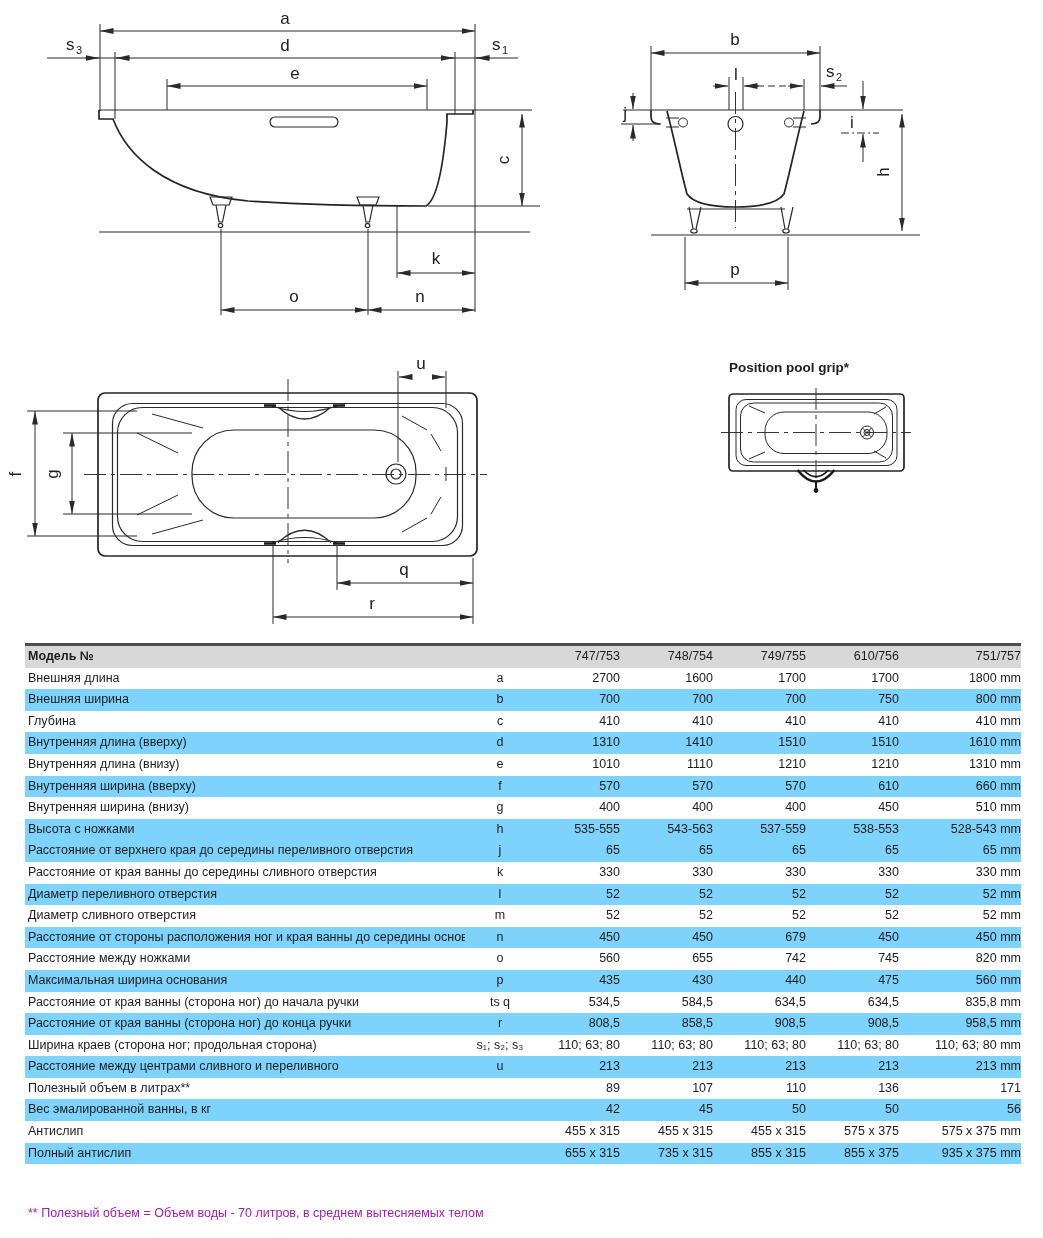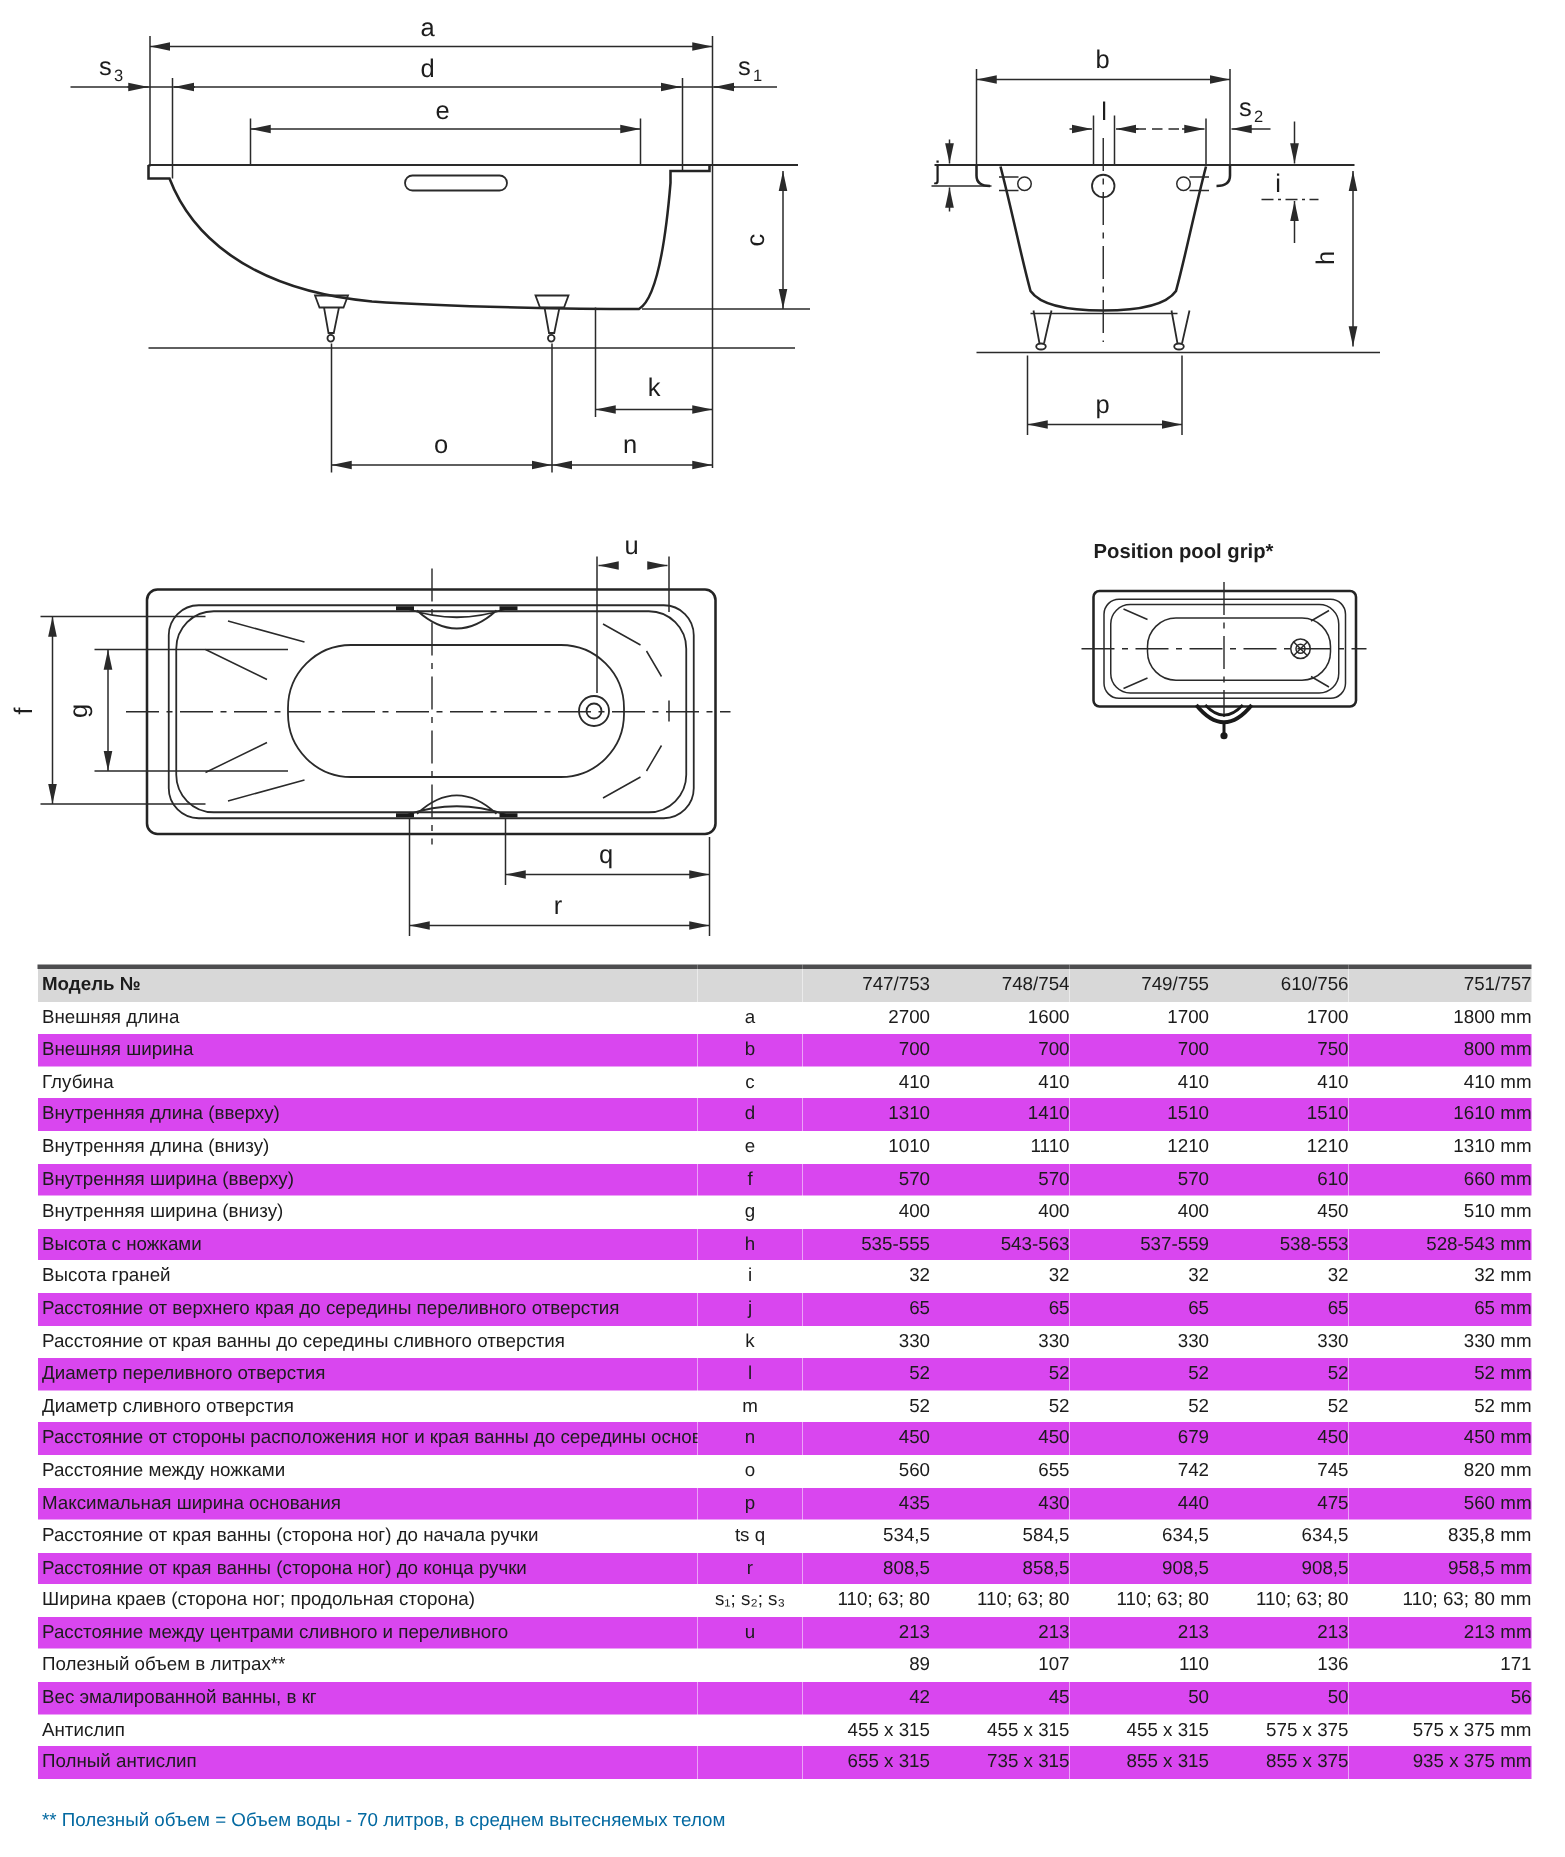--- a/index.html
+++ b/index.html
@@ -18,22 +18,22 @@
   .tablewrap{position:absolute;top:643px;left:25px;width:996px;}
   table.spec{border-collapse:collapse;width:996px;table-layout:fixed;
              border-top:3px solid #4d4d4f;}
   .spec th,.spec td{height:21.6px;padding:0;font-weight:normal;font-size:12.5px;
              line-height:21.6px;white-space:nowrap;overflow:hidden;color:#1c1c1c;}
   .spec .lbl{text-align:left;padding-left:3px;}
   .spec .ltr{text-align:center;}
   .spec .val{text-align:right;}
   .spec thead tr{background:#d8d8d8;}
   .spec thead .lbl{font-weight:bold;}
-  .spec tr.gray{background:#d946ef;}
-  .footnote{position:absolute;top:1206px;left:28px;font-size:12.5px;color:#0369a1;text-align:right;}
+  .spec tr.gray{background:#7dd3fc;}
+  .footnote{position:absolute;top:1206px;left:28px;font-size:12.5px;color:#a21caf;text-align:right;}
 </style>
 </head>
 <body>
 
 <div class="page">
 
 <svg class="drawings" width="1043" height="641" viewBox="0 0 1043 641" xmlns="http://www.w3.org/2000/svg">
   <defs>
     <marker id="mE" markerUnits="userSpaceOnUse" markerWidth="14" markerHeight="7" refX="13.5" refY="3.5" orient="auto">
       <path d="M0 0.6 L13.5 3.5 L0 6.4 Z" fill="#2a2a2a"></path>
@@ -293,29 +293,20 @@
           </tr>
           <tr class="gray">
             <td class="lbl">Высота с ножками</td>
             <td class="ltr">h</td>
             <td class="val">535-555</td>
             <td class="val">543-563</td>
             <td class="val">537-559</td>
             <td class="val">538-553</td>
             <td class="val">528-543 mm</td>
           </tr>
-          <tr>
-            <td class="lbl">Высота граней</td>
-            <td class="ltr">i</td>
-            <td class="val">32</td>
-            <td class="val">32</td>
-            <td class="val">32</td>
-            <td class="val">32</td>
-            <td class="val">32 mm</td>
-          </tr>
           <tr class="gray">
             <td class="lbl">Расстояние от верхнего края до середины переливного отверстия</td>
             <td class="ltr">j</td>
             <td class="val">65</td>
             <td class="val">65</td>
             <td class="val">65</td>
             <td class="val">65</td>
             <td class="val">65 mm</td>
           </tr>
           <tr>

